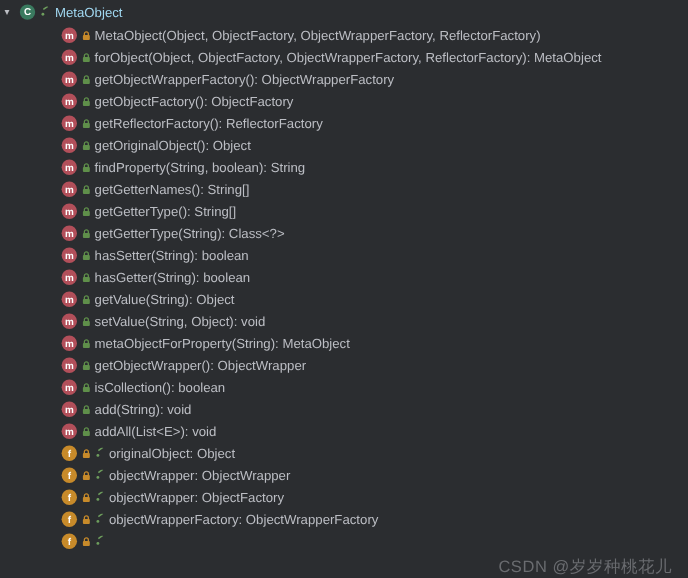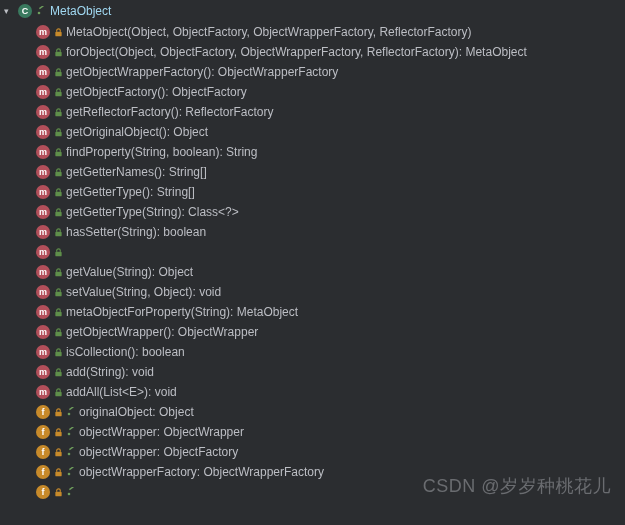--- a/index.html
+++ b/index.html
@@ -22,21 +22,21 @@
     gap: 4px;
     height: 18px;
   }
   .root .arrow {
     color: #bcbec4;
     font-size: 9px;
     width: 10px;
     display: inline-block;
   }
   .members {
-    padding-left: 36px;
+    padding-left: 56px;
   }
   .row {
     display: flex;
     align-items: center;
     gap: 3px;
     height: 20px;
     cursor: pointer;
   }
   .circle {
     width: 14px;
@@ -69,23 +69,23 @@
   }
   .sig { color:#bcbec4; }
   .interface-icon {
     width:14px;height:14px;border-radius:50%;
     background:#3a7a5f;display:inline-flex;align-items:center;justify-content:center;
     font-size:9px;font-weight:bold;color:#fff;flex-shrink:0;
   }
   .watermark {
     position: absolute;
     right: 14px;
-    bottom: 27px;
+    bottom: 0;
     color: #6a6c70;
-    font-size: 18px;
+    font-size: 15px;
     letter-spacing: 0.5px;
   }
 </style>
 </head>
 <body>
 
 <div class="root">
   <span class="arrow">▾</span>
   <span class="interface-icon">C</span>
   <span class="pin">
@@ -209,20 +209,21 @@
       <span class="sig">hasSetter(String): boolean</span>
     </div>
     <div class="row">
       <span class="circle method"></span>
       <span class="lock">
         <svg viewBox="0 0 10 10">
     <rect x="1.5" y="4.2" width="7" height="5" rx="1" fill="#5f8f4a"></rect>
     <path d="M3 4.2 V3 a2 2 0 0 1 4 0 V4.2" fill="none" stroke="#5f8f4a" stroke-width="1.3"></path>
   </svg>
       </span>
+      <span class="sig">hasGetter(String): boolean</span>
     </div>
     <div class="row">
       <span class="circle method"></span>
       <span class="lock">
         <svg viewBox="0 0 10 10">
     <rect x="1.5" y="4.2" width="7" height="5" rx="1" fill="#5f8f4a"></rect>
     <path d="M3 4.2 V3 a2 2 0 0 1 4 0 V4.2" fill="none" stroke="#5f8f4a" stroke-width="1.3"></path>
   </svg>
       </span>
       <span class="sig">getValue(String): Object</span>

